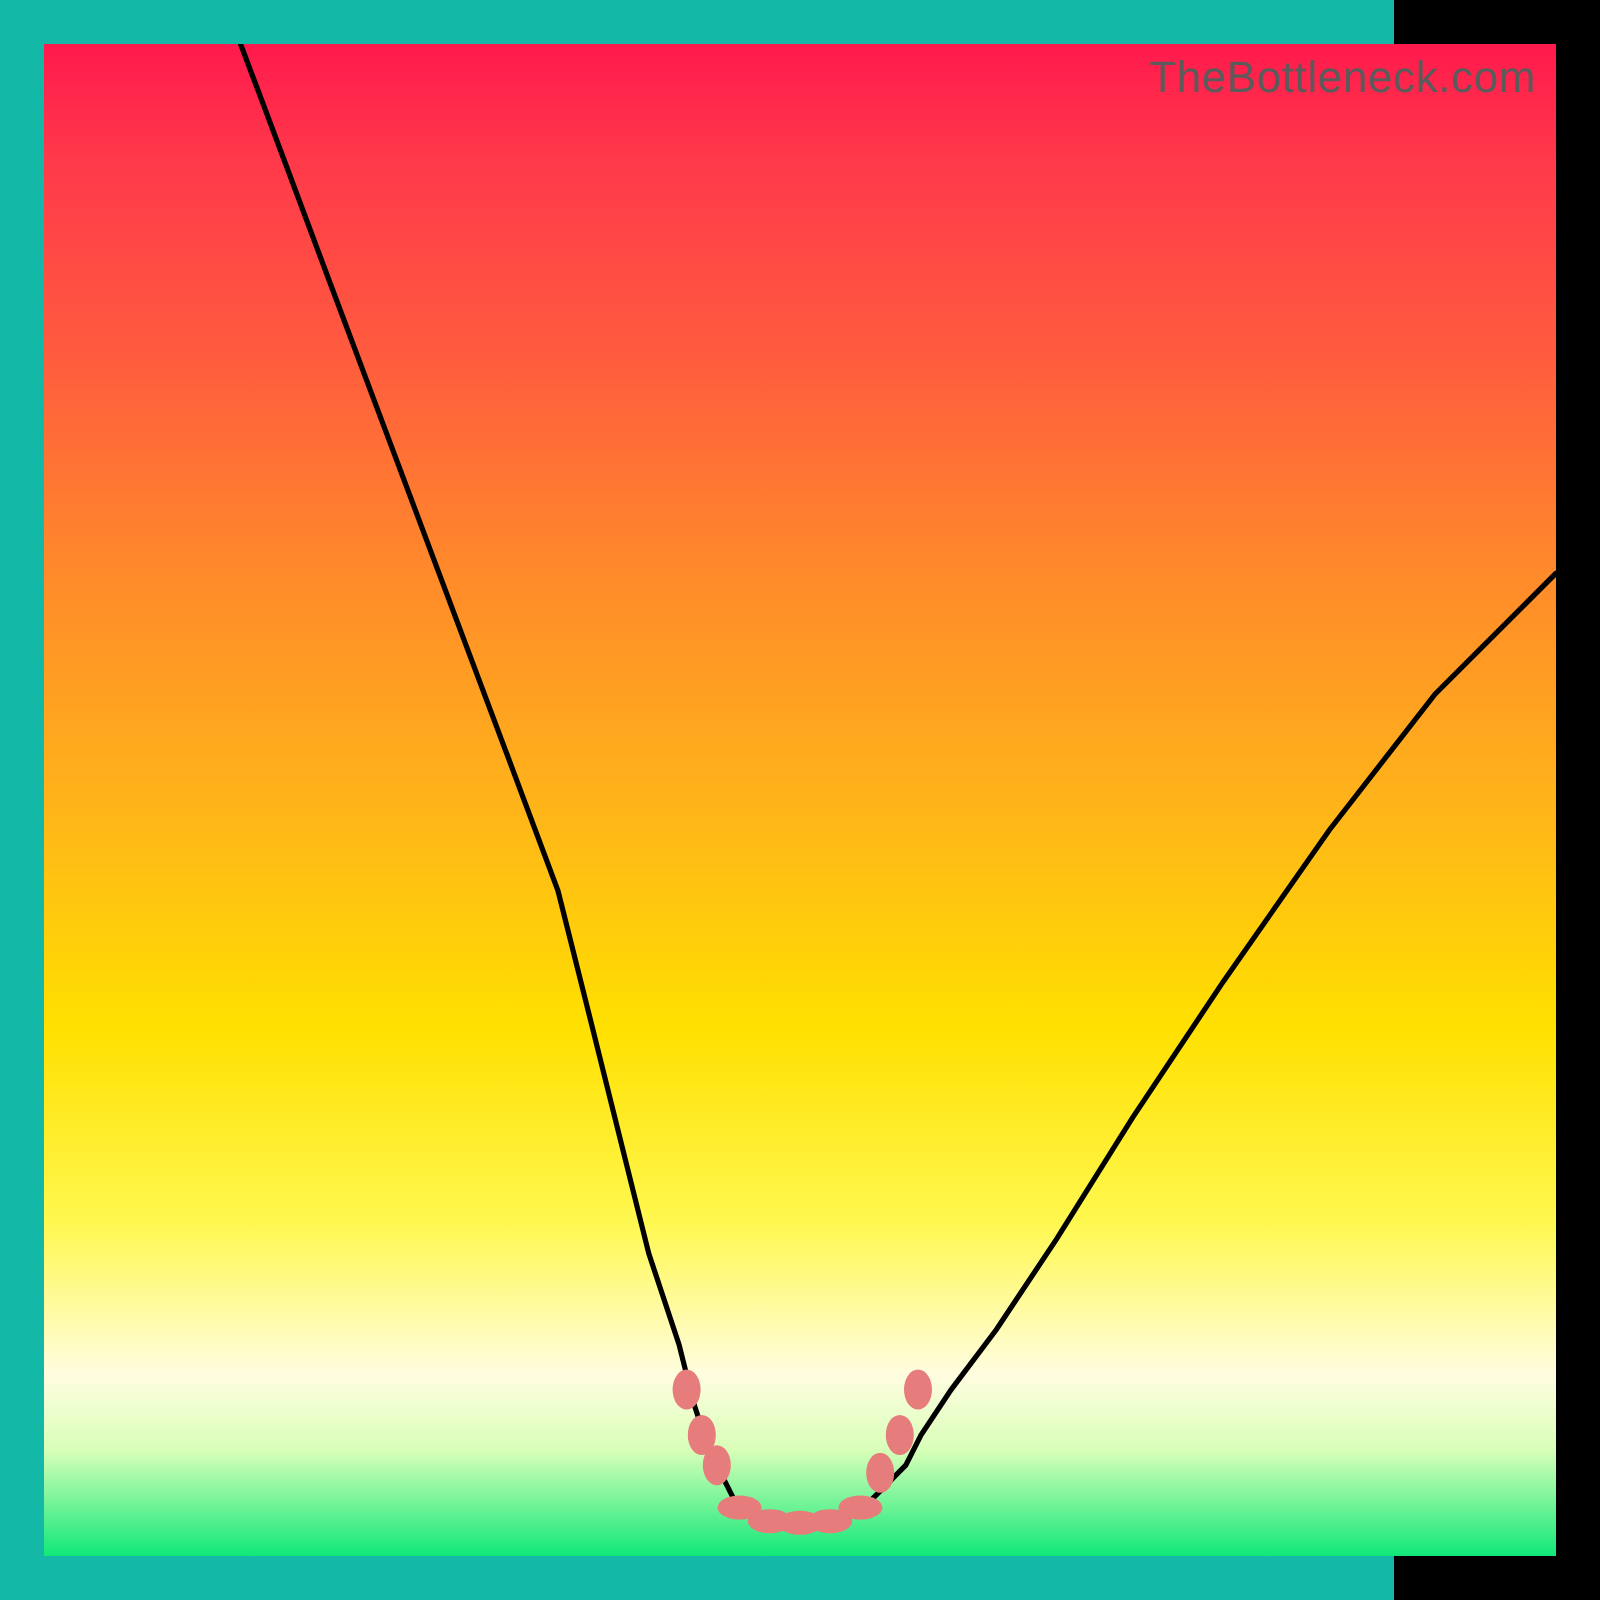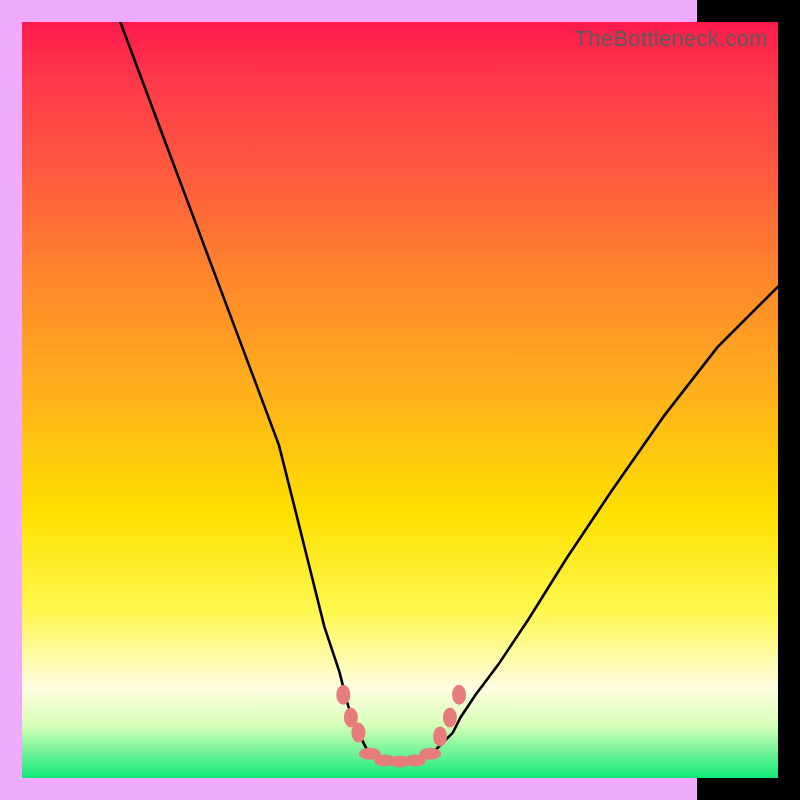--- a/index.html
+++ b/index.html
@@ -1,20 +1,20 @@
 <!DOCTYPE html>
 <html><head>
 <meta charset="utf-8">
 <style>
   * { margin: 0; padding: 0; box-sizing: border-box; }
   html, body { width: 800px; height: 800px; overflow: hidden; background: #000; }
   .frame {
     width: 697px;
     height: 800px;
-    background: #f0abfc;
+    background: #14b8a6;
     position: relative;
   }
   .plot-area {
     position: absolute;
     left: 22px;
     top: 22px;
     width: 756px;
     height: 756px;
     background: linear-gradient(to bottom,
       #ff1a4d 0%,

